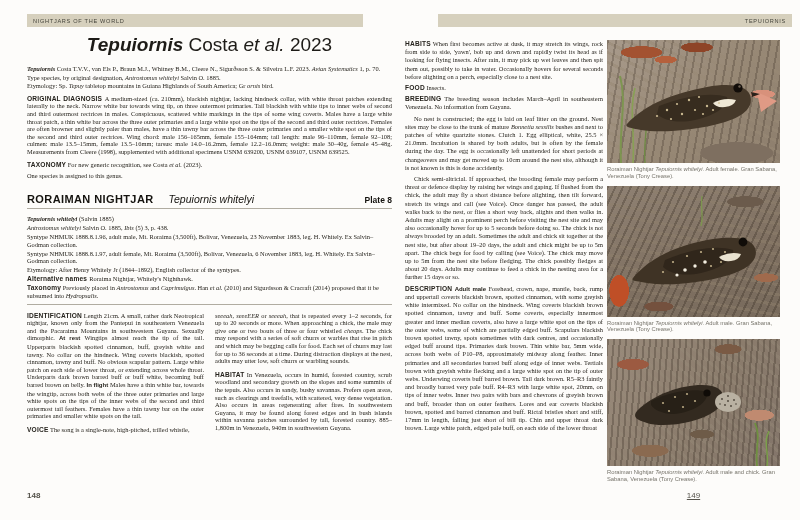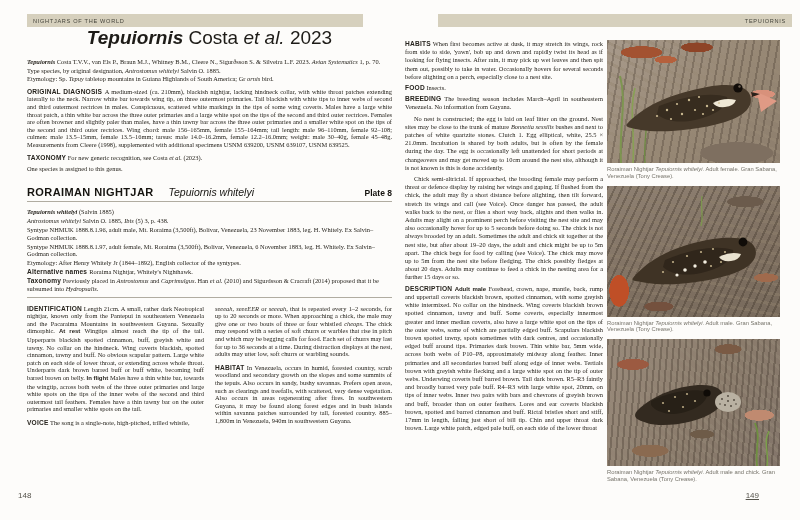--- a/index.html
+++ b/index.html
@@ -17,21 +17,21 @@
     font-family:"Liberation Sans", sans-serif;
     font-size:5.6px;letter-spacing:.7px;color:#45443b;
     display:flex;align-items:center;padding:0 6px;box-sizing:border-box;
   }
   #bar-left{left:27px;width:336px;}
   #bar-right{left:438px;width:354px;justify-content:flex-end;}
 
   
   #page-left{position:absolute;left:27px;top:27px;width:365px;}
   .title{
-    text-align:center;
+    margin-top:7px;text-align:center;
     font-family:"Liberation Sans", sans-serif;
     font-size:19px;line-height:22px;color:#1d1b17;font-weight:400;
   }
   .t-genus{font-style:italic;font-weight:700;}
   .t-etal{font-style:italic;}
 
   .para{margin:0;text-align:justify;font-size:6.4px;line-height:7.6px;}
   .rt-i{font-style:italic;}
   .rt-bi{font-style:italic;font-weight:700;}
   .rt-h{font-family:"Liberation Sans", sans-serif;font-weight:700;font-size:6.6px;letter-spacing:.2px;}
@@ -55,22 +55,22 @@
   #synonymy .para{margin-bottom:1.5px;text-align:left;}
   #rule2{margin-top:4px;}
   #cols{margin-top:7px;display:flex;gap:11px;}
   #cols .col{flex:1;min-width:0;}
   .gap-top{margin-top:6px;}
 
   .pagenum{
     position:absolute;top:491px;
     font-family:"Liberation Sans", sans-serif;font-size:8px;color:#55534b;
   }
-  #pn-left{left:18px;}
-  #pn-right{left:586px;width:173px;text-align:right;text-decoration:underline;}
+  #pn-left{left:27px;font-weight:bold;}
+  #pn-right{left:607px;width:173px;text-align:center;text-decoration:underline;}
 
   
   #right-text{position:absolute;left:405px;top:40px;width:198px;}
   #right-text .para{line-height:8.2px;margin-bottom:3px;}
   .indent{text-indent:9px;}
 
   
   #photo-col{position:absolute;left:607px;top:40px;width:173px;}
   .figure{margin:0;padding:0;}
   .figure + .figure{margin-top:6px;}

